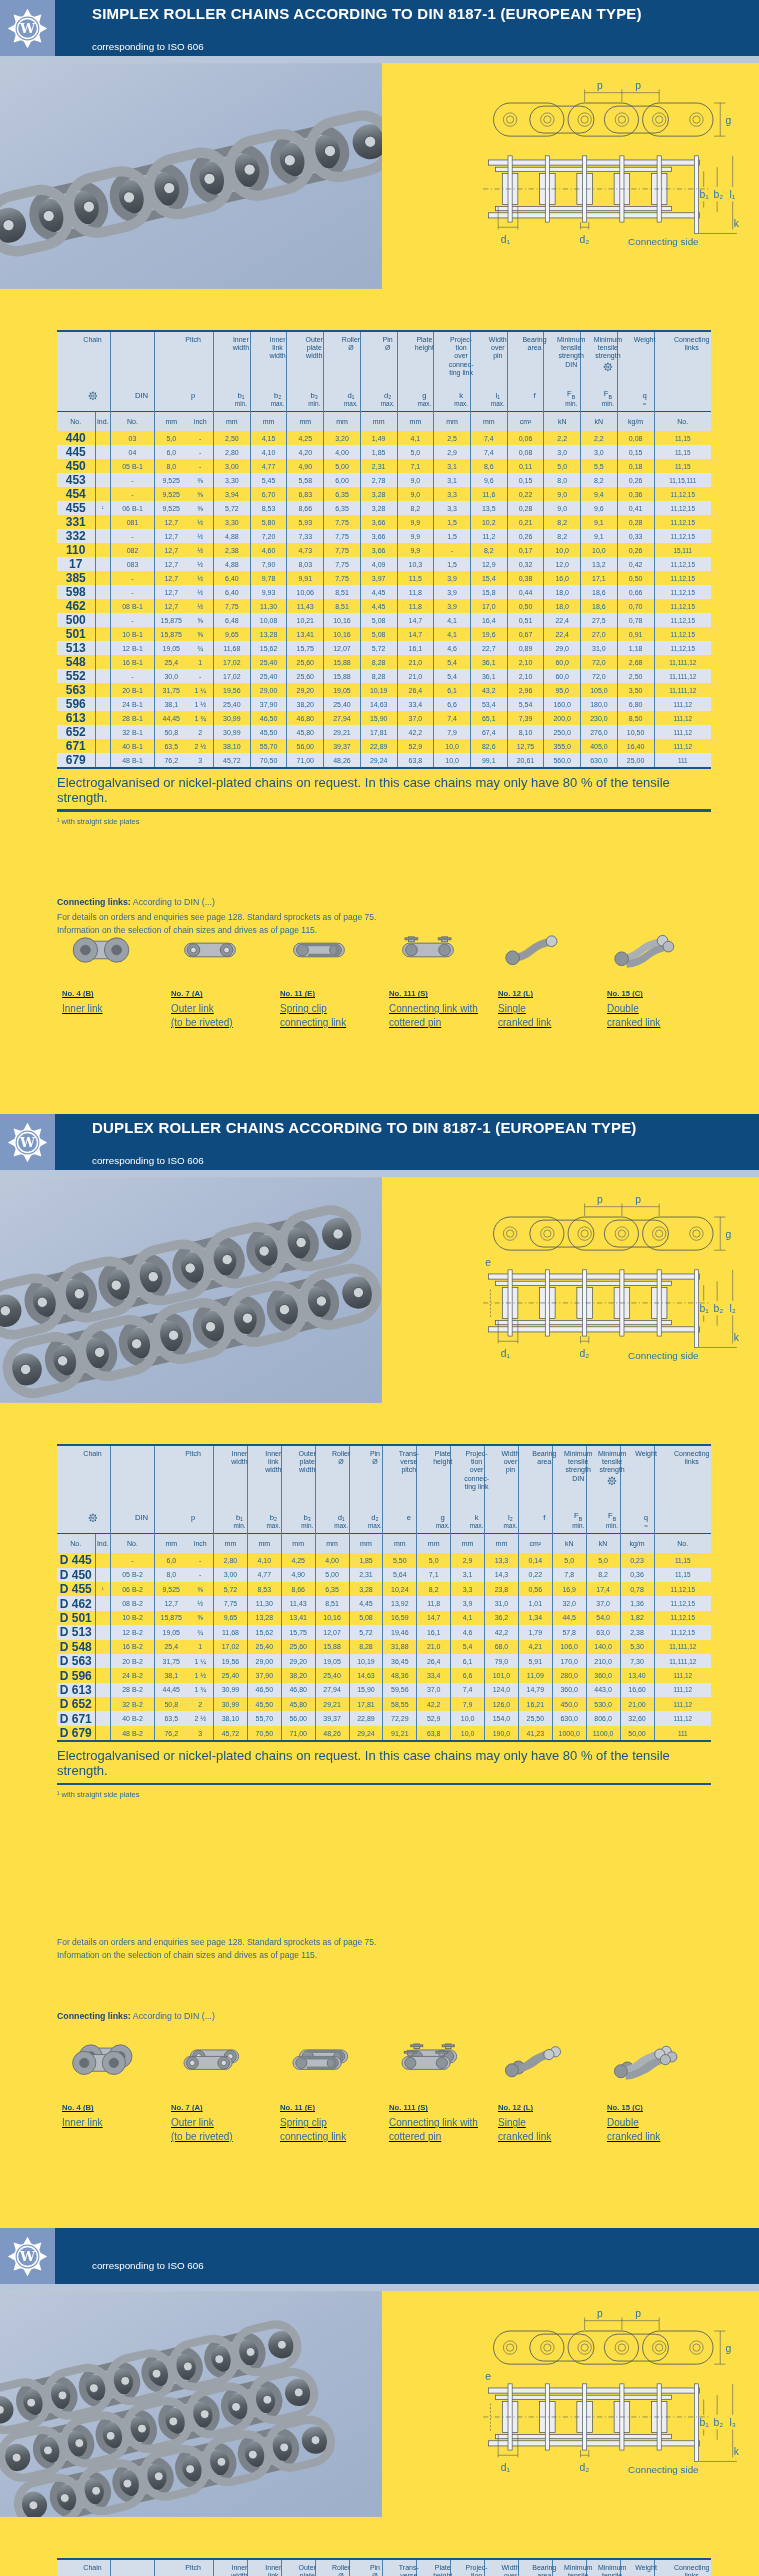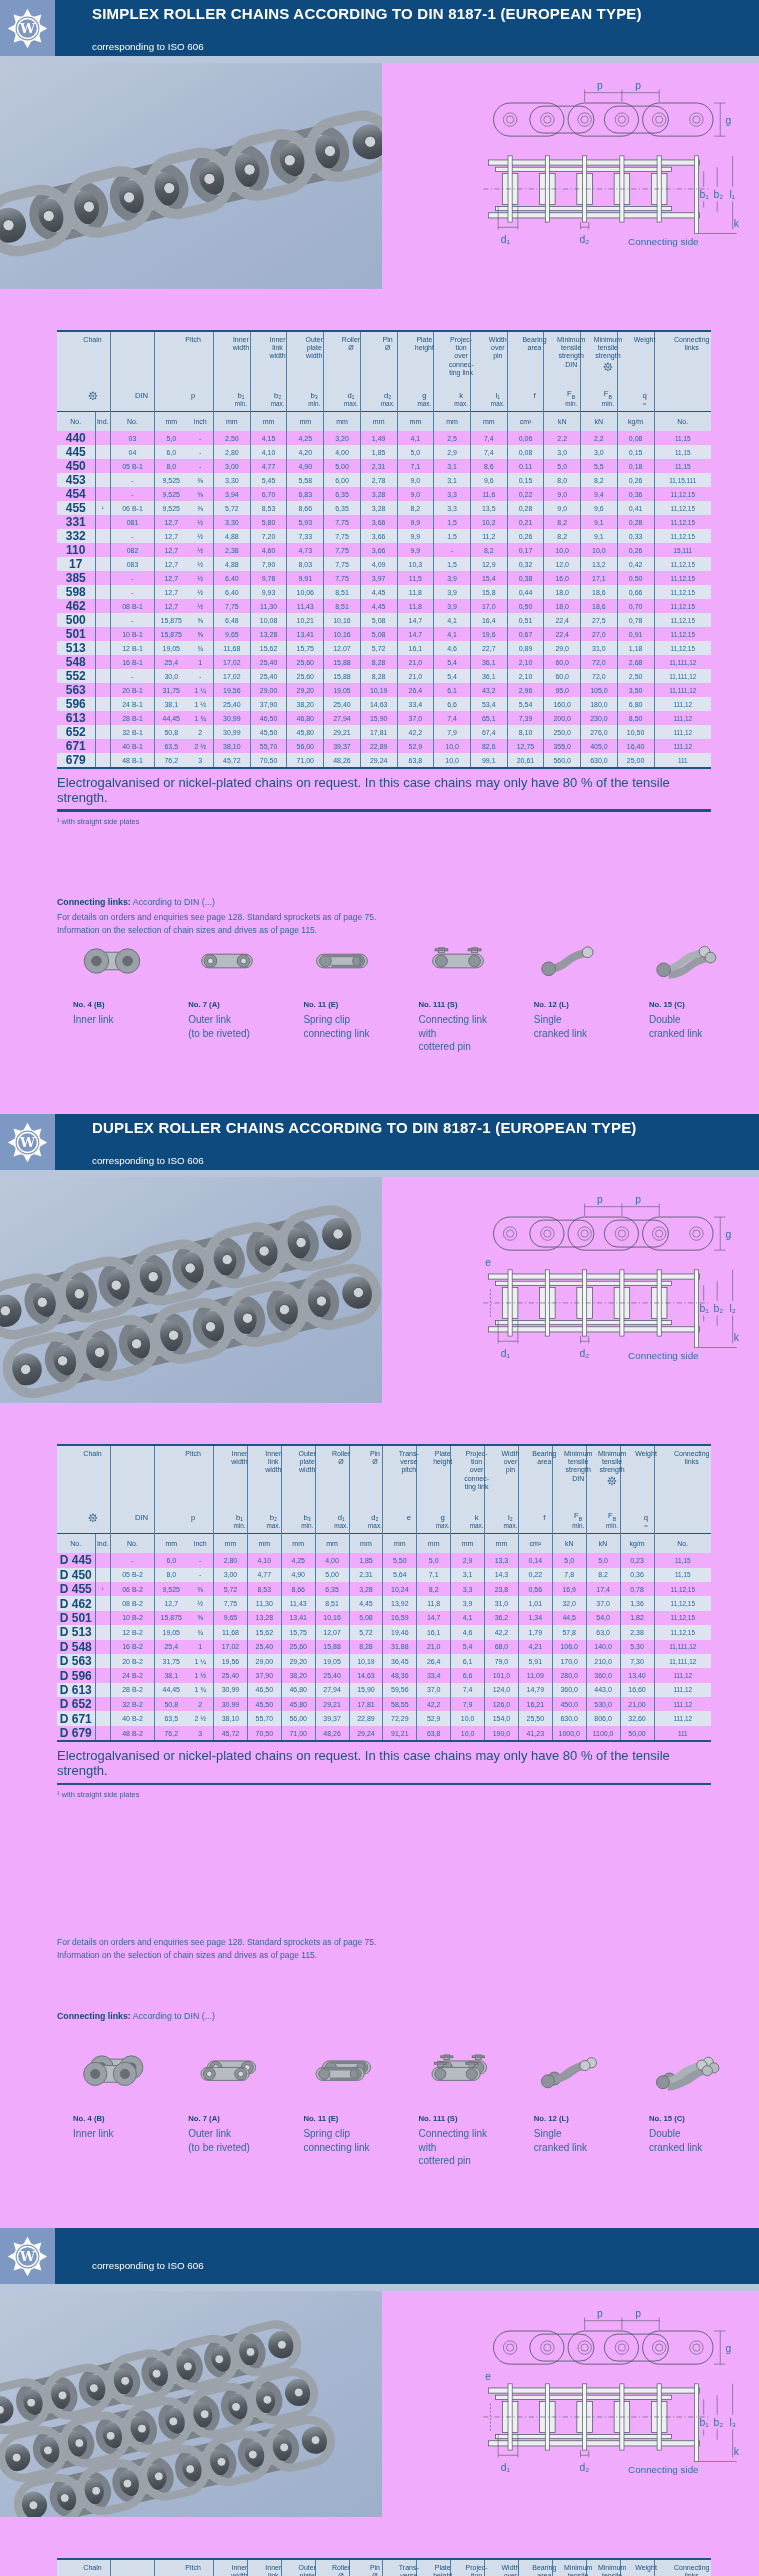--- a/index.html
+++ b/index.html
@@ -1,17 +1,17 @@
 <!DOCTYPE html>
 <html style="font-size:8.2px"><head>
 <meta charset="utf-8">
 <style>
   html,body{margin:0;padding:0;background:#fff;}
   body{width:759px;font-family:"Liberation Sans",sans-serif;}
-  section{position:relative;height:1114px;overflow:hidden;background:#f0abfc;}
+  section{position:relative;height:1114px;overflow:hidden;background:#fde047;}
   
   .banner{display:flex;height:56px;}
   .logo-box{width:55px;flex:none;background:#7d98c2;display:flex;align-items:center;justify-content:center;}
   .logo-box svg{width:41px;height:41px;}
   .banner-main{flex:1;background:#0e4a7e;color:#fff;padding-left:37px;display:flex;flex-direction:column;justify-content:center;}
   .banner-title{font-size:15px;font-weight:700;letter-spacing:0.2px;}
   .banner-sub{font-size:9.8px;margin-top:19px;}
   .strip{height:7.2px;background:#b9c7dd;}
   
   .media{position:relative;height:226px;}
@@ -44,21 +44,21 @@
   
   .note{margin:6.2px 48px 0 57px;font-size:13px;font-weight:400;color:#1a5682;}
   .rule{height:2.1px;background:#1a5682;margin:4.1px 48px 0 57px;}
   .footnote{margin:5.2px 48px 0 57px;font-size:7.5px;color:#2e6b9c;}
   .order-para{margin:85px 48px 0 57px;font-size:8.5px;line-height:1.5;color:#2e6b9c;}
   .t2para{margin-top:137px;}
   .connecting-heading{position:absolute;left:57px;top:897px;font-size:8.8px;}
   .ch-b{font-weight:700;color:#15497a;}
   .ch-r{color:#2e6b9c;}
   .products{position:absolute;left:57px;right:48px;top:921px;display:flex;}
-  .product{width:16.66%;box-sizing:border-box;padding-right:5.2px;margin:16px;}
+  .product{width:16.66%;box-sizing:border-box;padding-right:5.2px;margin:5px;text-decoration:underline;}
   .p-img{height:52px;}
   .p-img svg{width:78px;height:48px;}
   .p-no{font-size:7.7px;font-weight:700;color:#15497a;margin-top:11.3px;}
   .p-desc{font-size:10px;color:#2e6b9c;white-space:pre-line;margin-top:4.1px;line-height:1.35;}
   
   .dln{stroke:#4a5560;stroke-width:1.6;fill:none;}
   .dthin{stroke:#4a5560;stroke-width:1.1;fill:none;}
   .dfill{fill:#eceef0;stroke:#4a5560;stroke-width:1.4;}
   .dpin{fill:#f4f5f6;stroke:#4a5560;stroke-width:1.3;}
   .dtxt{fill:#2d74a8;font-size:20px;font-family:"Liberation Sans",sans-serif;}

